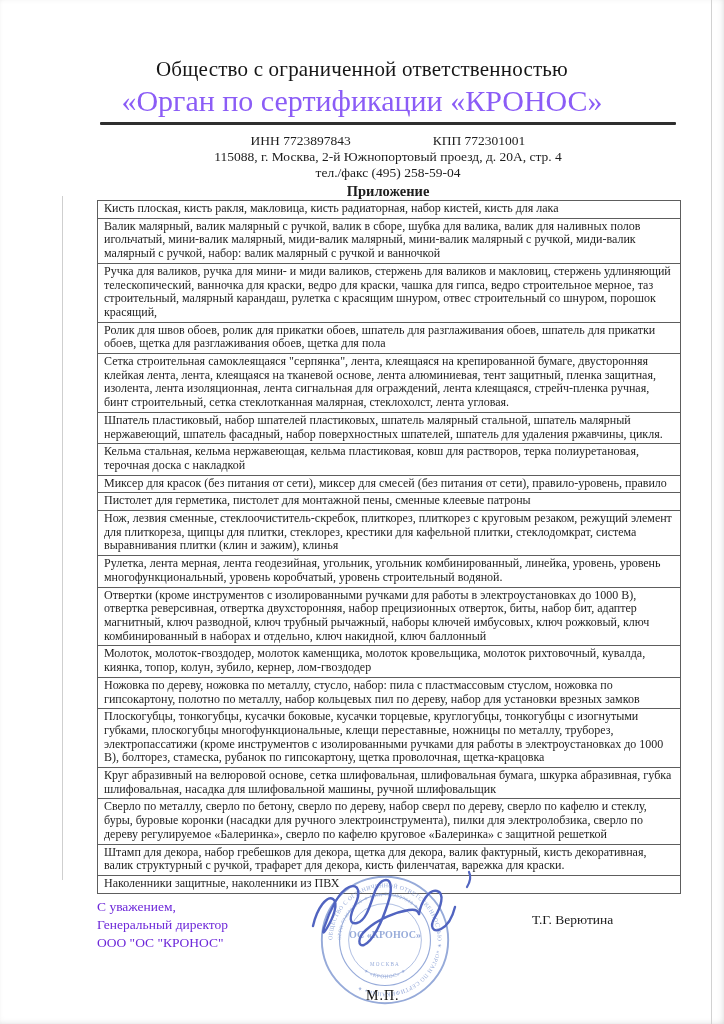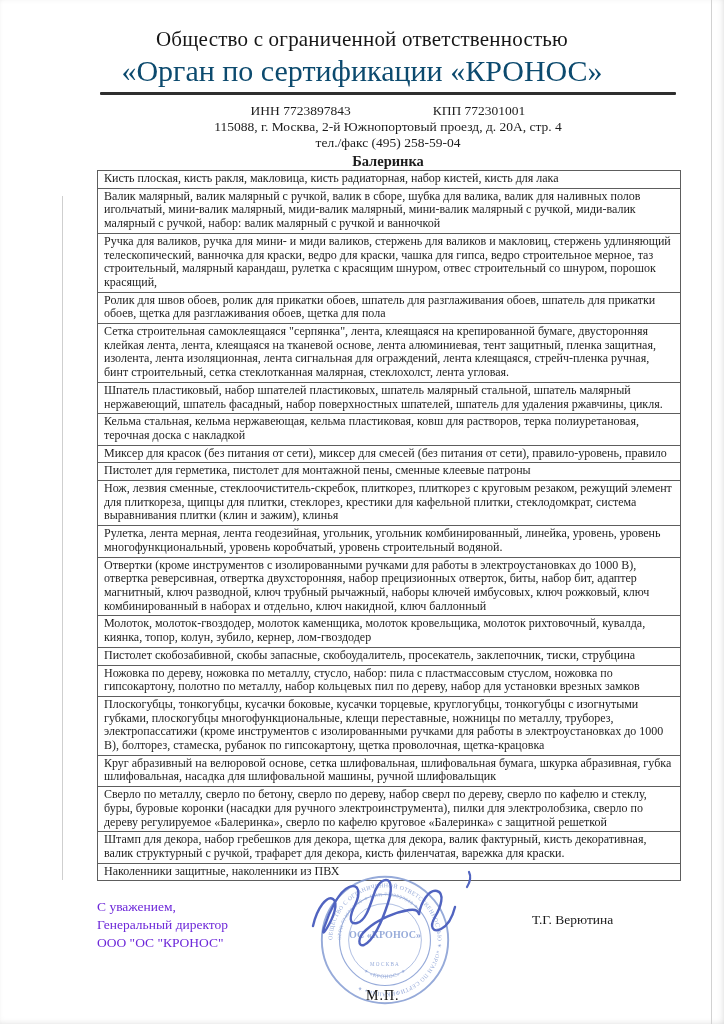--- a/index.html
+++ b/index.html
@@ -7,23 +7,23 @@
   body { font-family:"Liberation Serif", serif; color:#1d1d1d; }
   .page{
     position:relative; width:724px; height:1024px; background:#ffffff;
     overflow:hidden;
     box-shadow: inset -3px 0 6px -2px rgba(0,0,0,.10), inset 0 -3px 6px -2px rgba(0,0,0,.07);
   }
   .page-edge-right{ position:absolute; top:0; bottom:0; left:711px; width:1px; background:#d2d2d2; }
   .scan-fold-line{ position:absolute; left:62px; top:196px; width:1px; height:684px; background:#a8a8a8; opacity:.55; }
 
   
-  .header{ padding-top:27px; text-align:center; }
+  .header{ padding-top:57px; text-align:center; }
   .company-type{ font-size:21px; line-height:24px; letter-spacing:.2px; color:#161616; }
-  .company-name{ font-size:30px; line-height:35px; margin-top:2px; color:#0c4a6e; }
+  .company-name{ font-size:30px; line-height:35px; margin-top:2px; color:#8b5cf6; }
   .title-rule{ height:3px; background:#2e2e2e; width:576px; margin:4px 0 8px 100px; border-radius:1px; }
   .contact-block{ width:576px; margin-left:100px; text-align:center; }
   .inn-kpp{ display:flex; justify-content:center; gap:82px; font-size:13.5px; line-height:16px; }
   .contact-line{ font-size:13.5px; line-height:16px; }
   .doc-title{ font-size:14.5px; line-height:18px; font-weight:bold; margin-top:1px; }
 
   
   .products-table{ width:584px; margin:1px 0 0 97px; }
   .product-row{
     border:1px solid #5d5d5d; margin-top:-1px;
@@ -50,21 +50,21 @@
     <div class="company-type">Общество с ограниченной ответственностью</div>
     <div class="company-name">«Орган по сертификации «КРОНОС»</div>
     <div class="title-rule"></div>
     <div class="contact-block">
       <div class="inn-kpp">
         <span>ИНН 7723897843</span>
         <span>КПП 772301001</span>
       </div>
       <div class="contact-line">115088, г. Москва, 2-й Южнопортовый проезд, д. 20А, стр. 4</div>
       <div class="contact-line">тел./факс (495) 258-59-04</div>
-      <div class="doc-title">Балеринка</div>
+      <div class="doc-title">Приложение</div>
     </div>
   </div>
 
   <div class="products-table">
 
   <div class="product-row">
         <span>Кисть плоская, кисть ракля, макловица, кисть радиаторная, набор кистей, кисть для лака</span>
       </div>
       <div class="product-row">
         <span>Валик малярный, валик малярный с ручкой, валик в сборе, шубка для валика, валик для наливных полов игольчатый, мини-валик малярный, миди-валик малярный, мини-валик малярный с ручкой, миди-валик малярный с ручкой, набор: валик малярный с ручкой и ванночкой</span>
@@ -94,23 +94,20 @@
         <span>Нож, лезвия сменные, стеклоочиститель-скребок, плиткорез, плиткорез с круговым резаком, режущий элемент для плиткореза, щипцы для плитки, стеклорез, крестики для кафельной плитки, стеклодомкрат, система выравнивания плитки (клин и зажим), клинья</span>
       </div>
       <div class="product-row">
         <span>Рулетка, лента мерная, лента геодезийная, угольник, угольник комбинированный, линейка, уровень, уровень многофункциональный, уровень коробчатый, уровень строительный водяной.</span>
       </div>
       <div class="product-row">
         <span>Отвертки (кроме инструментов с изолированными ручками для работы в электроустановках до 1000 В), отвертка реверсивная, отвертка двухсторонняя, набор прецизионных отверток, биты, набор бит, адаптер магнитный, ключ разводной, ключ трубный рычажный, наборы ключей имбусовых, ключ рожковый, ключ комбинированный в наборах и отдельно, ключ накидной, ключ баллонный</span>
       </div>
       <div class="product-row">
         <span>Молоток, молоток-гвоздодер, молоток каменщика, молоток кровельщика, молоток рихтовочный, кувалда, киянка, топор, колун, зубило, кернер, лом-гвоздодер</span>
-      </div>
-      <div class="product-row">
-        <span>Пистолет скобозабивной, скобы запасные, скобоудалитель, просекатель, заклепочник, тиски, струбцина</span>
       </div>
       <div class="product-row">
         <span>Ножовка по дереву, ножовка по металлу, стусло, набор: пила с пластмассовым стуслом, ножовка по гипсокартону, полотно по металлу, набор кольцевых пил по дереву, набор для установки врезных замков</span>
       </div>
       <div class="product-row">
         <span>Плоскогубцы, тонкогубцы, кусачки боковые, кусачки торцевые, круглогубцы, тонкогубцы с изогнутыми губками, плоскогубцы многофункциональные, клещи переставные, ножницы по металлу, труборез, электропассатижи (кроме инструментов с изолированными ручками для работы в электроустановках до 1000 В), болторез, стамеска, рубанок по гипсокартону, щетка проволочная, щетка-крацовка</span>
       </div>
       <div class="product-row">
         <span>Круг абразивный на велюровой основе, сетка шлифовальная, шлифовальная бумага, шкурка абразивная, губка шлифовальная, насадка для шлифовальной машины, ручной шлифовальщик</span>
       </div>

